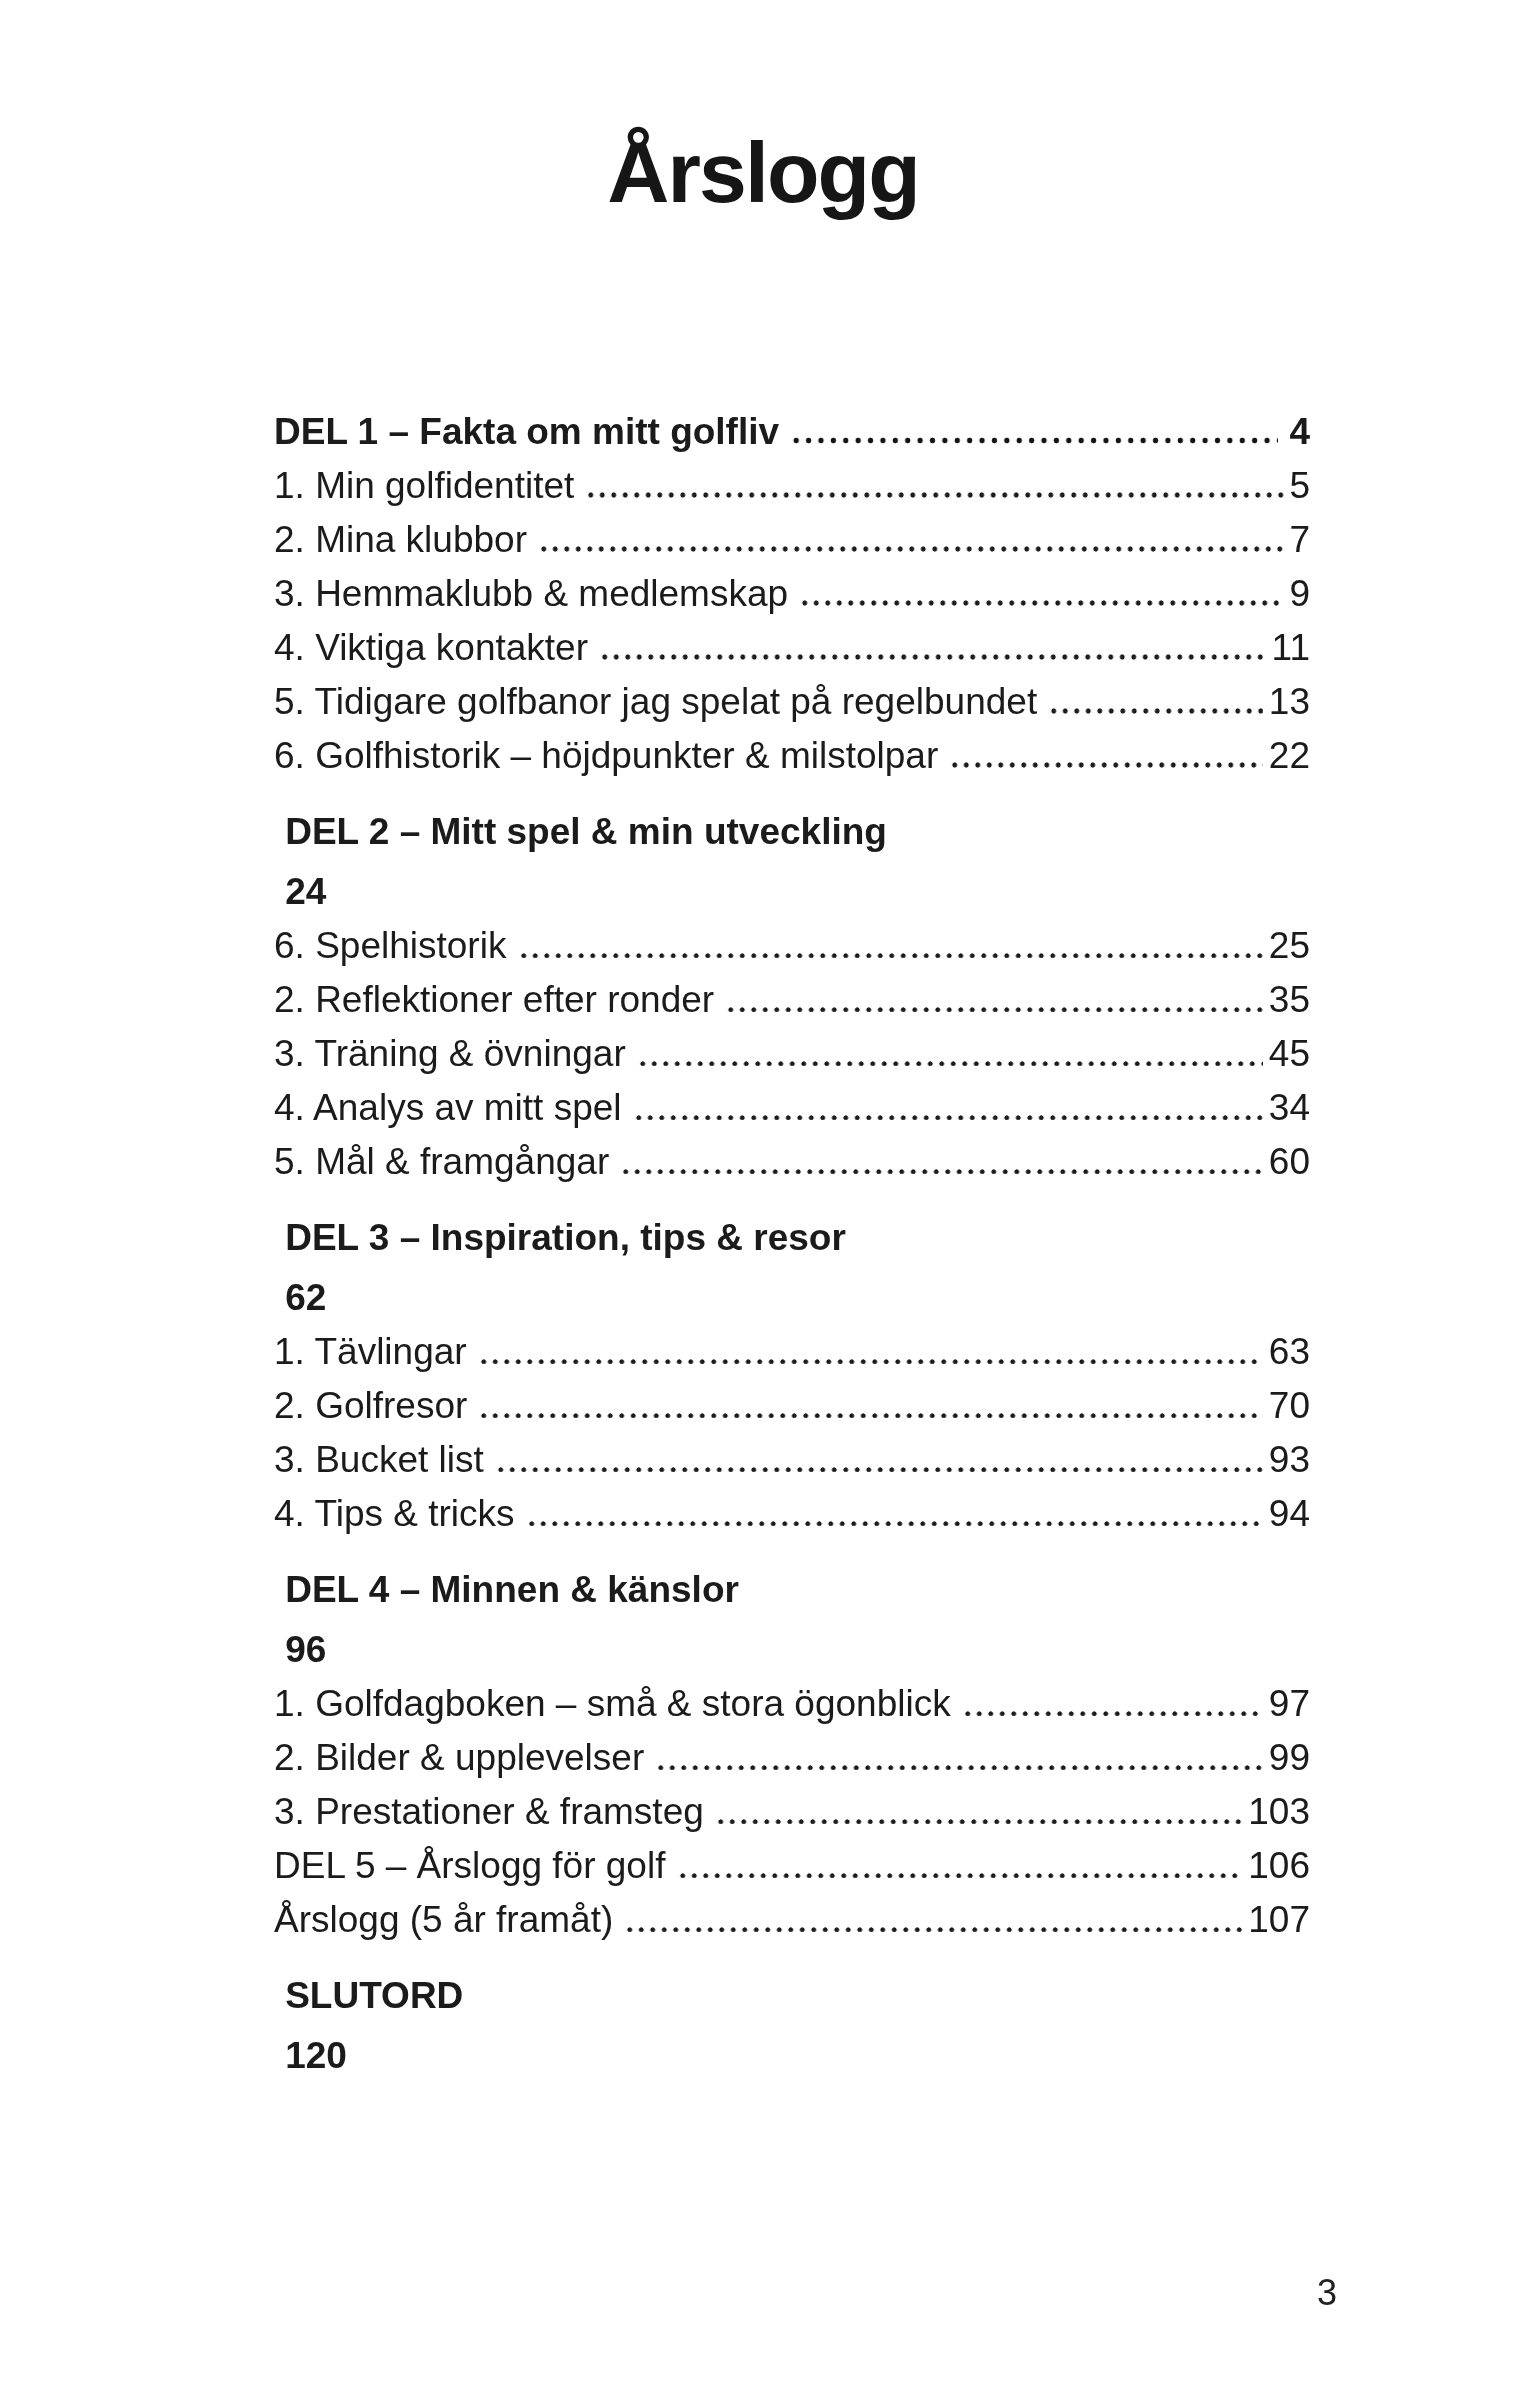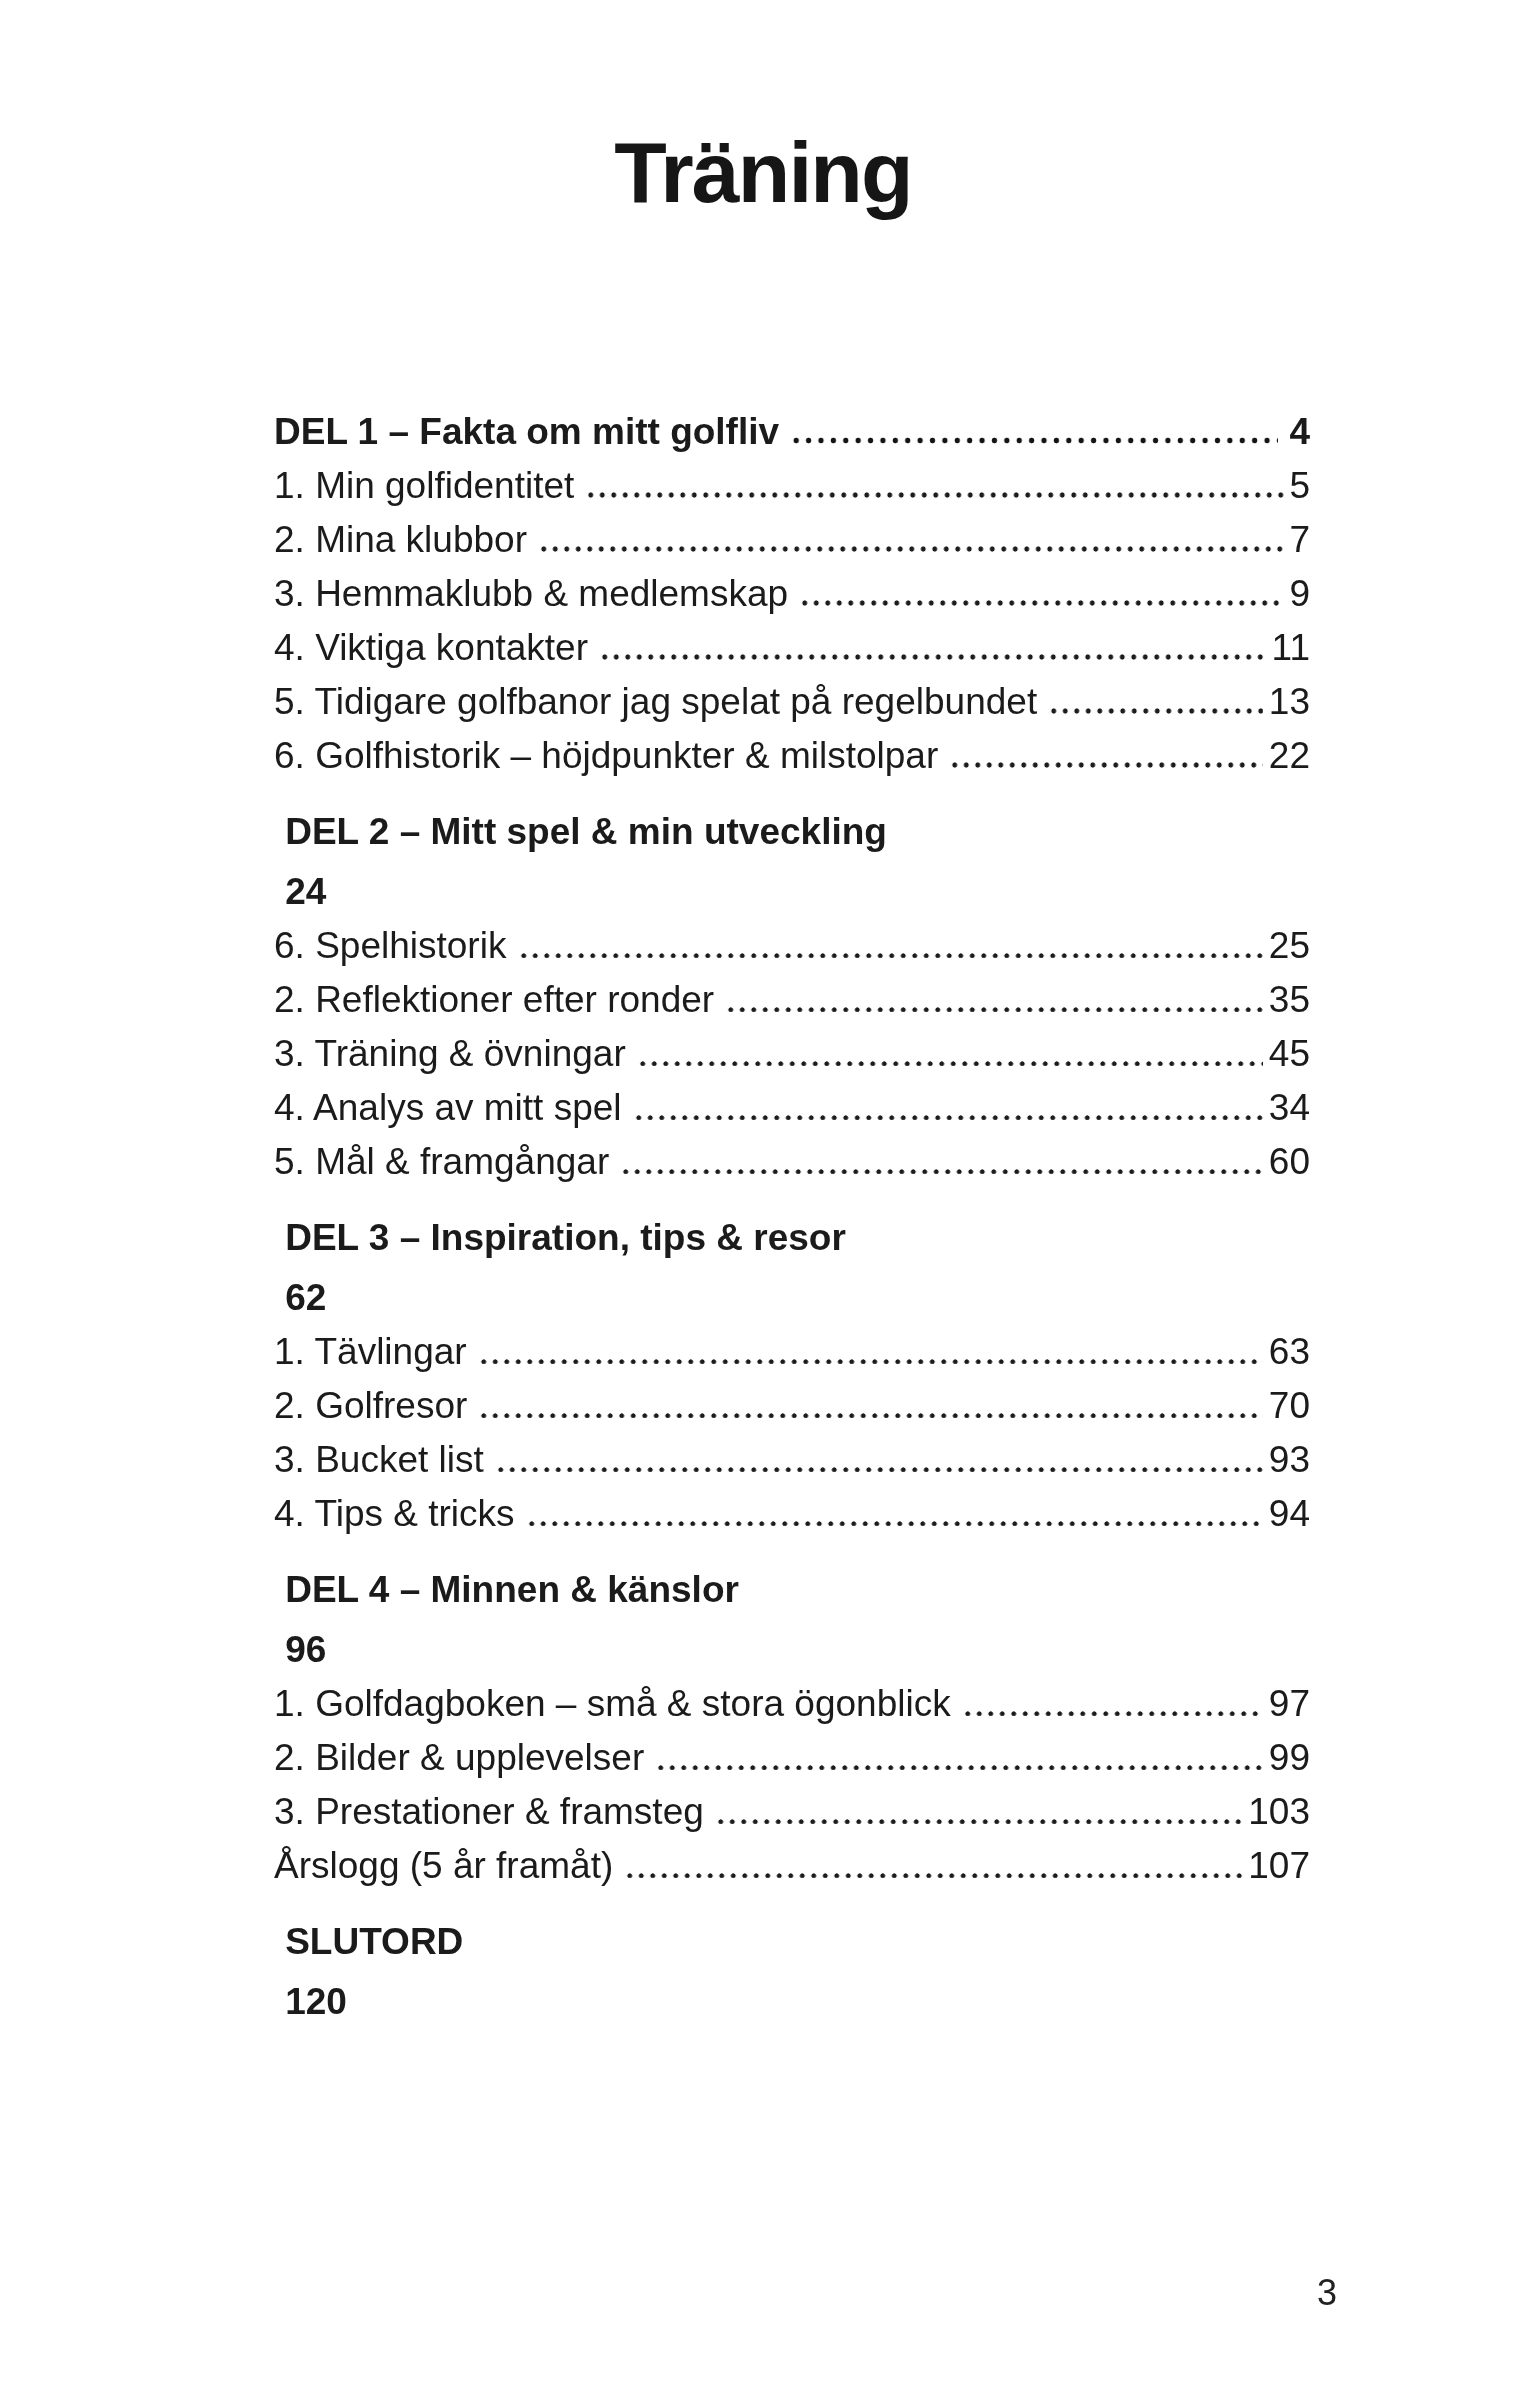--- a/index.html
+++ b/index.html
@@ -78,21 +78,21 @@
     font-size: 36px;
     line-height: 1.2;
     color: #222222;
   }
 </style>
 </head>
 <body>
 
 <div class="page">
 
-  <h1 class="doc-title">Träning</h1>
+  <h1 class="doc-title">Årslogg</h1>
 
   <div class="toc">
       <div class="toc-row bold">
     <span class="toc-label">DEL 1 – Fakta om mitt golfliv</span>
     <span class="toc-leader"></span>
     <span class="toc-page">4</span>
   </div>
       <div class="toc-row">
     <span class="toc-label">1. Min golfidentitet</span>
     <span class="toc-leader"></span>
@@ -192,20 +192,25 @@
     <span class="toc-label">2. Bilder &amp; upplevelser</span>
     <span class="toc-leader"></span>
     <span class="toc-page">99</span>
   </div>
       <div class="toc-row">
     <span class="toc-label">3. Prestationer &amp; framsteg</span>
     <span class="toc-leader"></span>
     <span class="toc-page">103</span>
   </div>
       <div class="toc-row">
+    <span class="toc-label">DEL 5 – Årslogg för golf</span>
+    <span class="toc-leader"></span>
+    <span class="toc-page">106</span>
+  </div>
+      <div class="toc-row">
     <span class="toc-label">Årslogg (5 år framåt)</span>
     <span class="toc-leader"></span>
     <span class="toc-page">107</span>
   </div>
       <div class="toc-row bold gap">
     <span class="toc-label">SLUTORD</span>
     <span class="toc-leader"></span>
     <span class="toc-page">120</span>
   </div>
     </div>

